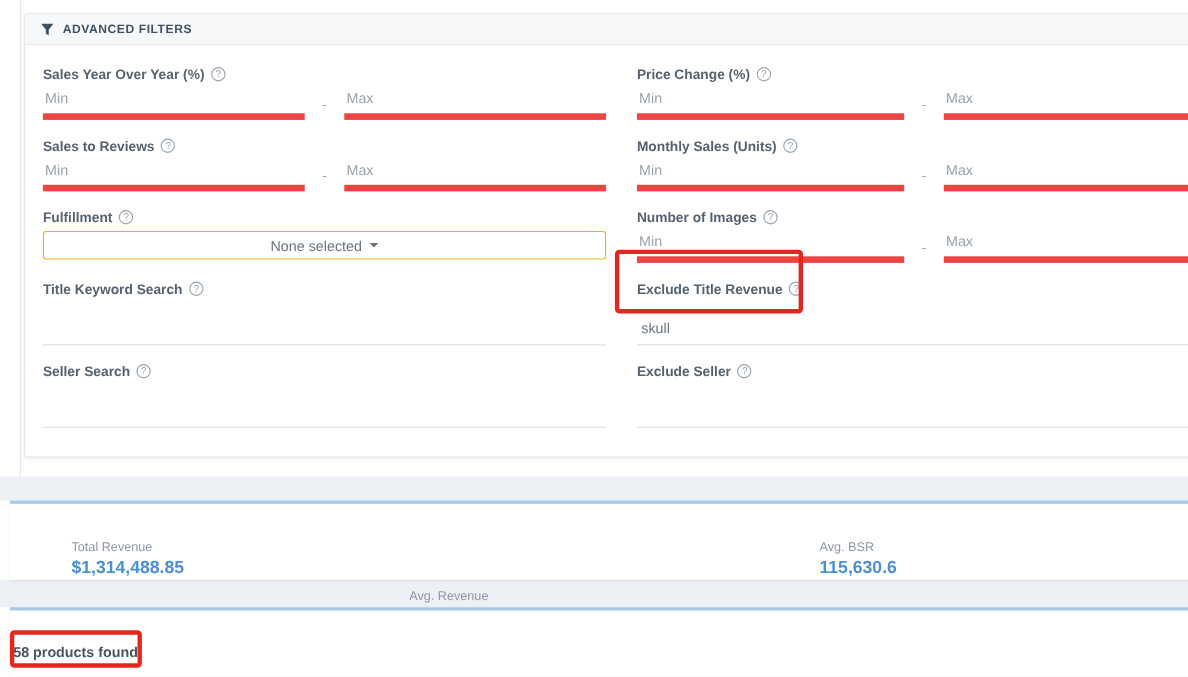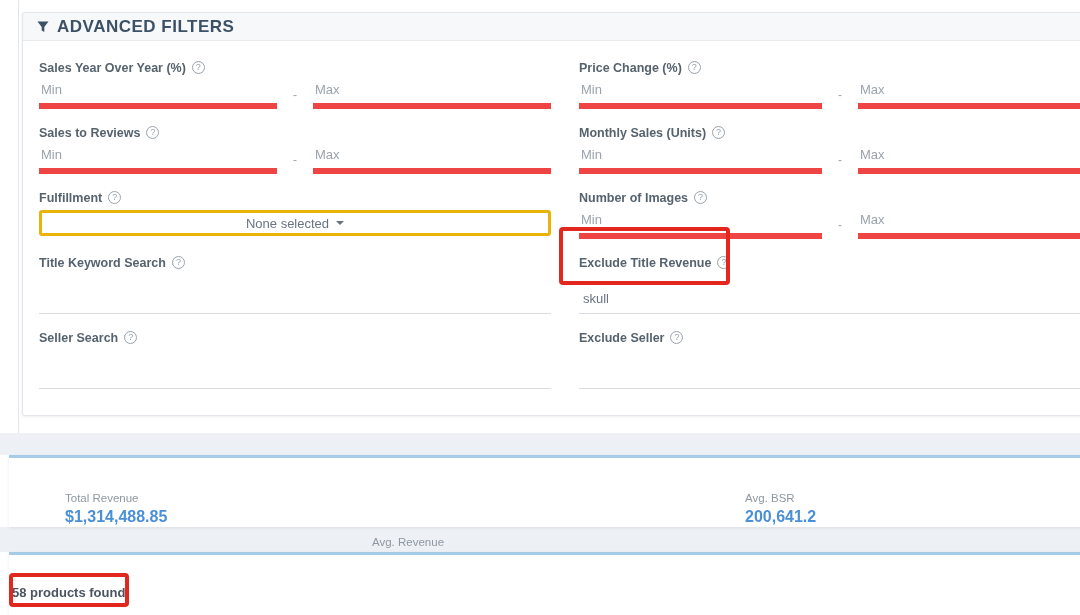--- a/index.html
+++ b/index.html
@@ -9,42 +9,42 @@
   
   .top-section { position:relative; height:433px; background:#fff; }
   .v-divider { position:absolute; left:18px; top:0; width:1px; height:433px; background:#e2e5ea; }
 
   .filters-panel { position:absolute; left:22px; top:12px; width:1100px;
                    background:#fff; border:1px solid #e3e6ea; border-radius:3px;
                    box-shadow:0 1px 3px rgba(0,0,0,.07); }
   .panel-header { display:flex; align-items:center; gap:8px; height:28px;
                   background:#f6f8fa; border-bottom:1px solid #e7eaee; padding:0 14px;
                   border-radius:3px 3px 0 0; }
-  .panel-title { font-size:17px; font-weight:700; letter-spacing:.5px; color:#3d5166; }
+  .panel-title { font-size:11px; font-weight:700; letter-spacing:.5px; color:#3d5166; }
   .panel-body { padding:20px 10px 26px 16px; }
 
   .field-row { display:flex; margin-bottom:17px; }
   .field-row:last-child { margin-bottom:0; }
   .field-col { width:540px; flex-shrink:0; padding-right:28px; }
   .field-col.right { width:auto; flex:1; padding-right:10px; }
 
   .field-label { display:flex; align-items:flex-start; gap:6px; font-size:12.5px;
                  font-weight:700; color:#56636f; margin-bottom:5px; }
   .help-icon { width:13px; height:13px; border:1px solid #99a2ab; border-radius:50%;
                color:#99a2ab; font-size:9px; font-weight:400; line-height:1;
                display:inline-flex; align-items:center; justify-content:center; }
 
   .minmax { display:flex; align-items:flex-end; }
   .underline-input { flex:1; min-width:0; border:none; border-bottom:6px solid #ef4444;
                      outline:none; background:transparent; font-family:inherit;
                      font-size:13px; color:#6a7480; padding:2px 2px 6px 2px; }
   .underline-input::placeholder { color:#9aa3ac; }
   .range-sep { width:36px; text-align:center; color:#9aa3ac; font-size:12px; padding-bottom:7px; }
 
-  .select-box { height:26px; margin-top:2px; border:3px solid #eab308; border-radius:3px;
+  .select-box { height:26px; margin-top:2px; border:1px solid #eab308; border-radius:3px;
                 background:#fff; display:flex; align-items:center; justify-content:center;
                 gap:7px; font-size:13px; color:#6a7480; cursor:pointer; }
   .caret-down { width:0; height:0; border-left:4px solid transparent;
                 border-right:4px solid transparent; border-top:4px solid #6a7480; }
 
   .text-input { width:100%; border:none; border-bottom:1px solid #d9dce1; outline:none;
                 background:transparent; font-family:inherit; font-size:13px; color:#6a7480;
                 padding:16px 4px 7px 4px; }
 
   
@@ -211,21 +211,21 @@
   <div class="stat s0">
     <div class="stat-label">Total Revenue</div>
     <div class="stat-value">$1,314,488.85</div>
   </div>
   <div class="stat s1">
     <div class="stat-label">Avg. Revenue</div>
     <div class="stat-value">$22,663.6</div>
   </div>
   <div class="stat s2">
     <div class="stat-label">Avg. BSR</div>
-    <div class="stat-value">200,641.2</div>
+    <div class="stat-value">115,630.6</div>
   </div>
 </div>
 
 <div class="gray-band2"></div>
 
 <div class="results-card">
   <div class="results-text">58 products found</div>
   <div class="annotation anno-results"></div>
 </div>
 

